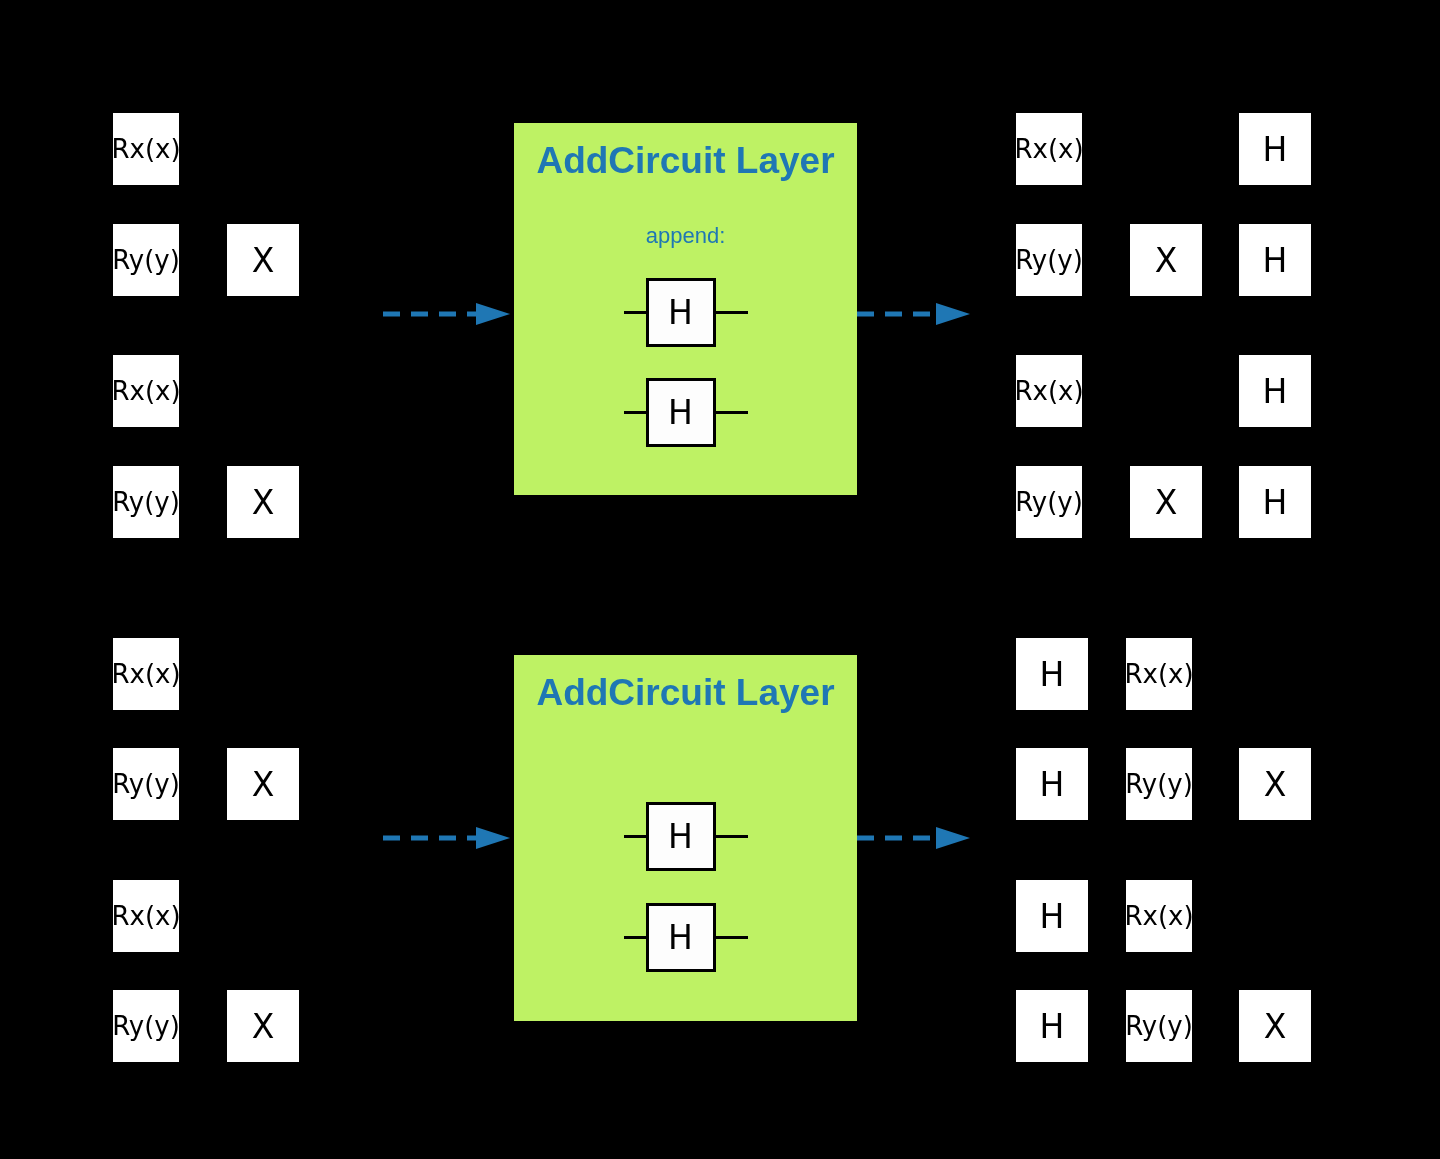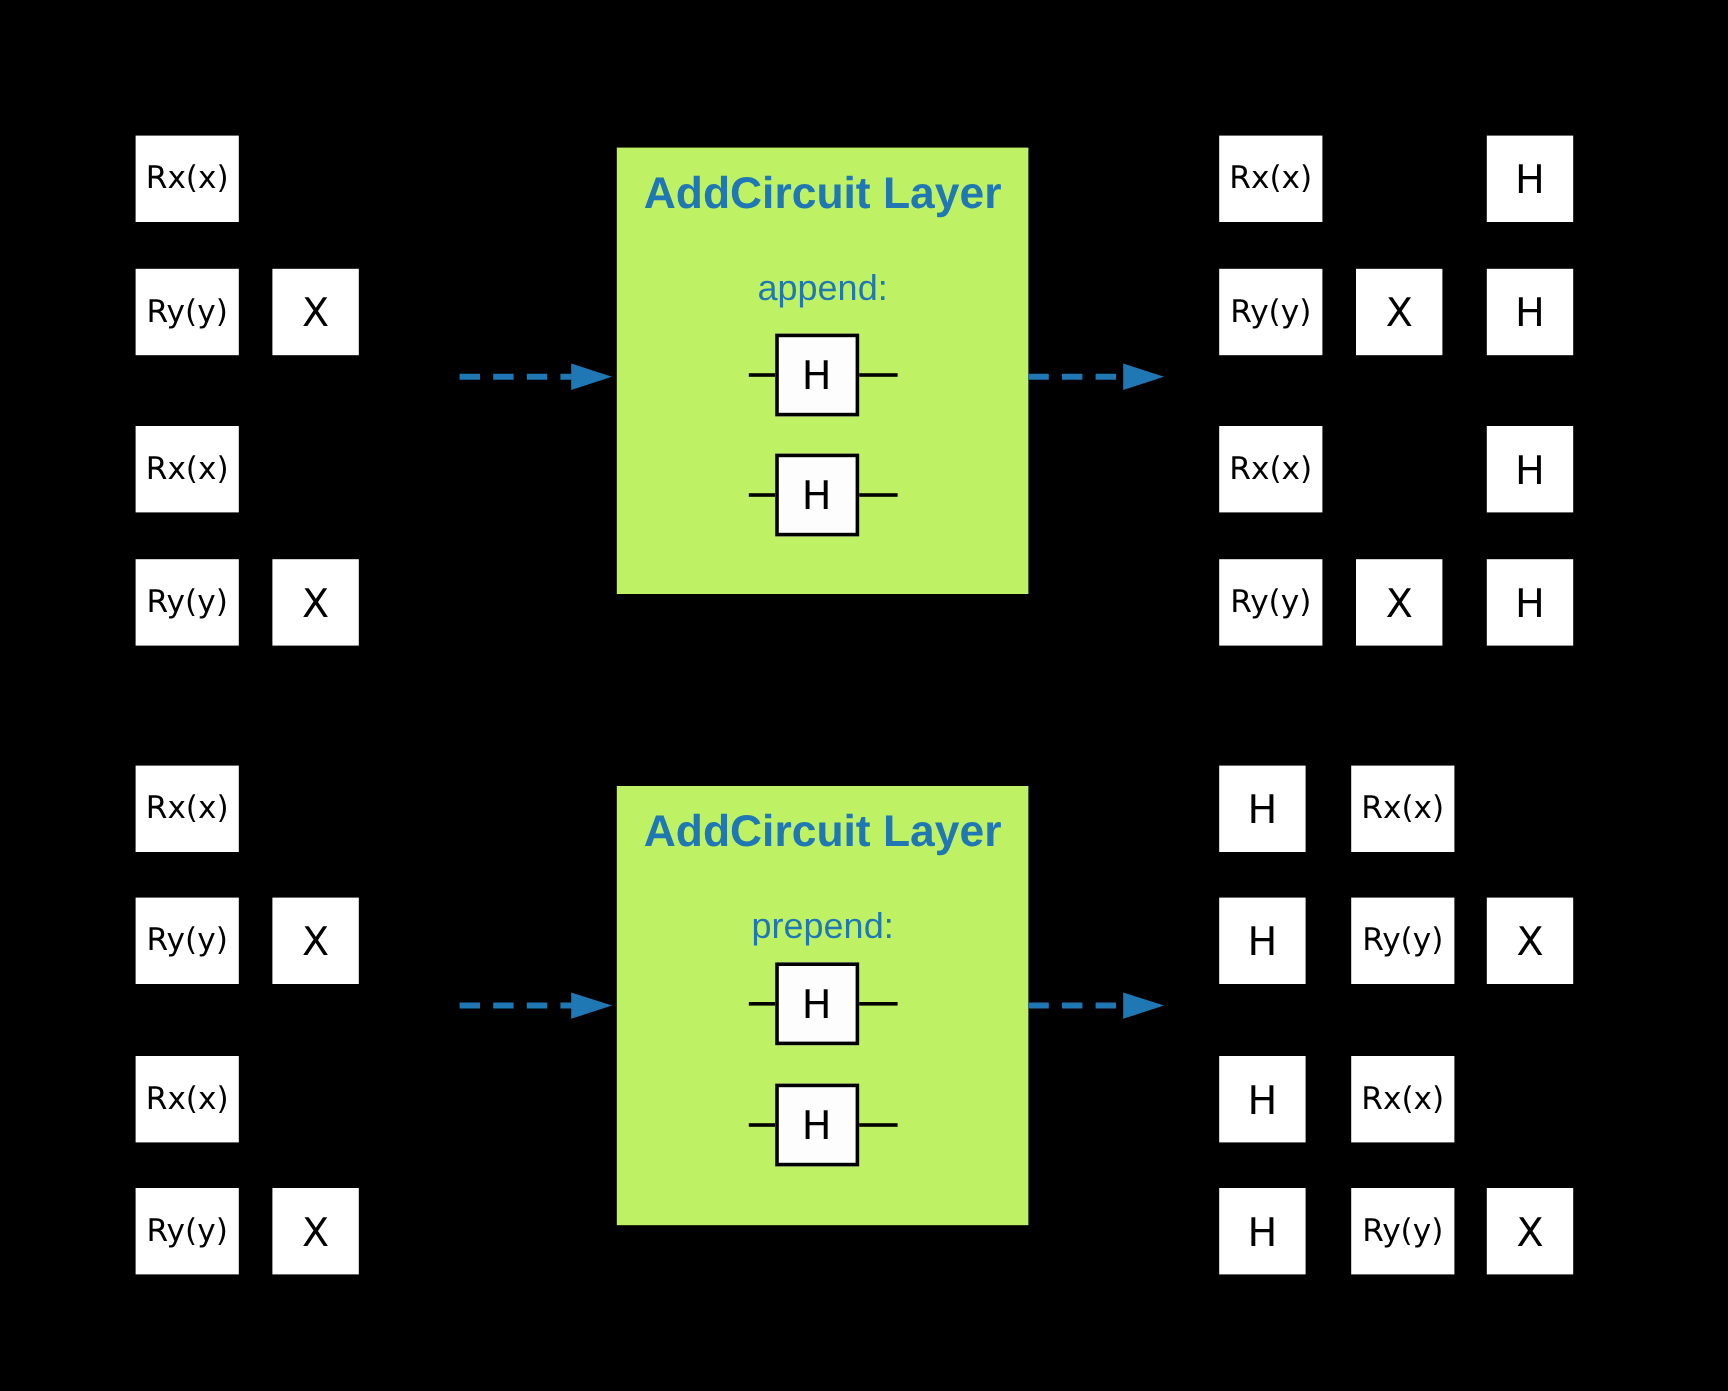--- a/index.html
+++ b/index.html
@@ -2,30 +2,30 @@
 <html><head>
 <meta charset="utf-8">
 <style>
   html,body{margin:0;padding:0;background:#000;}
   .canvas{position:relative;width:1440px;height:1159px;background:#000000;overflow:hidden;
           font-family:"DejaVu Sans",sans-serif;}
 
   
   .gate{position:absolute;background:#ffffff;color:#000000;display:flex;
         align-items:center;justify-content:center;box-sizing:border-box;}
-  .gate.wide{width:86px;height:72px;font-size:26px;}
+  .gate.wide{width:66px;height:72px;font-size:26px;}
   .gate.sq{width:72px;height:72px;font-size:33px;}
 
   
   .panel{position:absolute;background:#bef264;box-sizing:border-box;}
   .panel-title{position:absolute;top:16px;left:0;width:100%;text-align:center;
                color:#1f77b4;font-weight:bold;font-size:37px;line-height:1.2;
                font-family:"Liberation Sans",sans-serif;}
   .panel-mode{position:absolute;top:100px;left:0;width:100%;text-align:center;
-              color:#1f77b4;font-size:30px;line-height:1.2;
+              color:#1f77b4;font-size:22px;line-height:1.2;
               font-family:"Liberation Sans",sans-serif;}
   .hgate-row{position:absolute;left:50%;transform:translateX(-50%);
              display:flex;align-items:center;}
   .wire{width:22px;height:3px;background:#000000;}
   .wire-r{width:32px;}
   .hbox{width:64px;height:63px;border:3px solid #000000;background:#fdfdfd;
         display:flex;align-items:center;justify-content:center;
         font-size:33px;color:#000000;font-family:"DejaVu Sans",sans-serif;}
 
   .arrow{position:absolute;}
@@ -91,21 +91,20 @@
     <div class="gate sq" style="left:227px;top:990px">X</div>
   </div>
 
   <svg class="arrow" style="left:381px;top:824px" width="130" height="28" viewBox="0 0 130 28">
     <line x1="2" y1="14" x2="98" y2="14" stroke-width="5" stroke-dasharray="17 11" stroke="#1f77b4"></line>
     <polygon points="95,3 95,25 129,14" fill="#1f77b4"></polygon>
   </svg>
 
   <div class="panel" style="left:514px;top:655px;width:343px;height:366px">
     <div class="panel-title">AddCircuit Layer</div>
-    <div class="panel-mode">prepend:</div>
     <div class="hgate-row" style="top:147px">
       <span class="wire"></span>
       <span class="hbox">H</span>
       <span class="wire wire-r"></span>
     </div>
     <div class="hgate-row" style="top:248px">
       <span class="wire"></span>
       <span class="hbox">H</span>
       <span class="wire wire-r"></span>
     </div>

